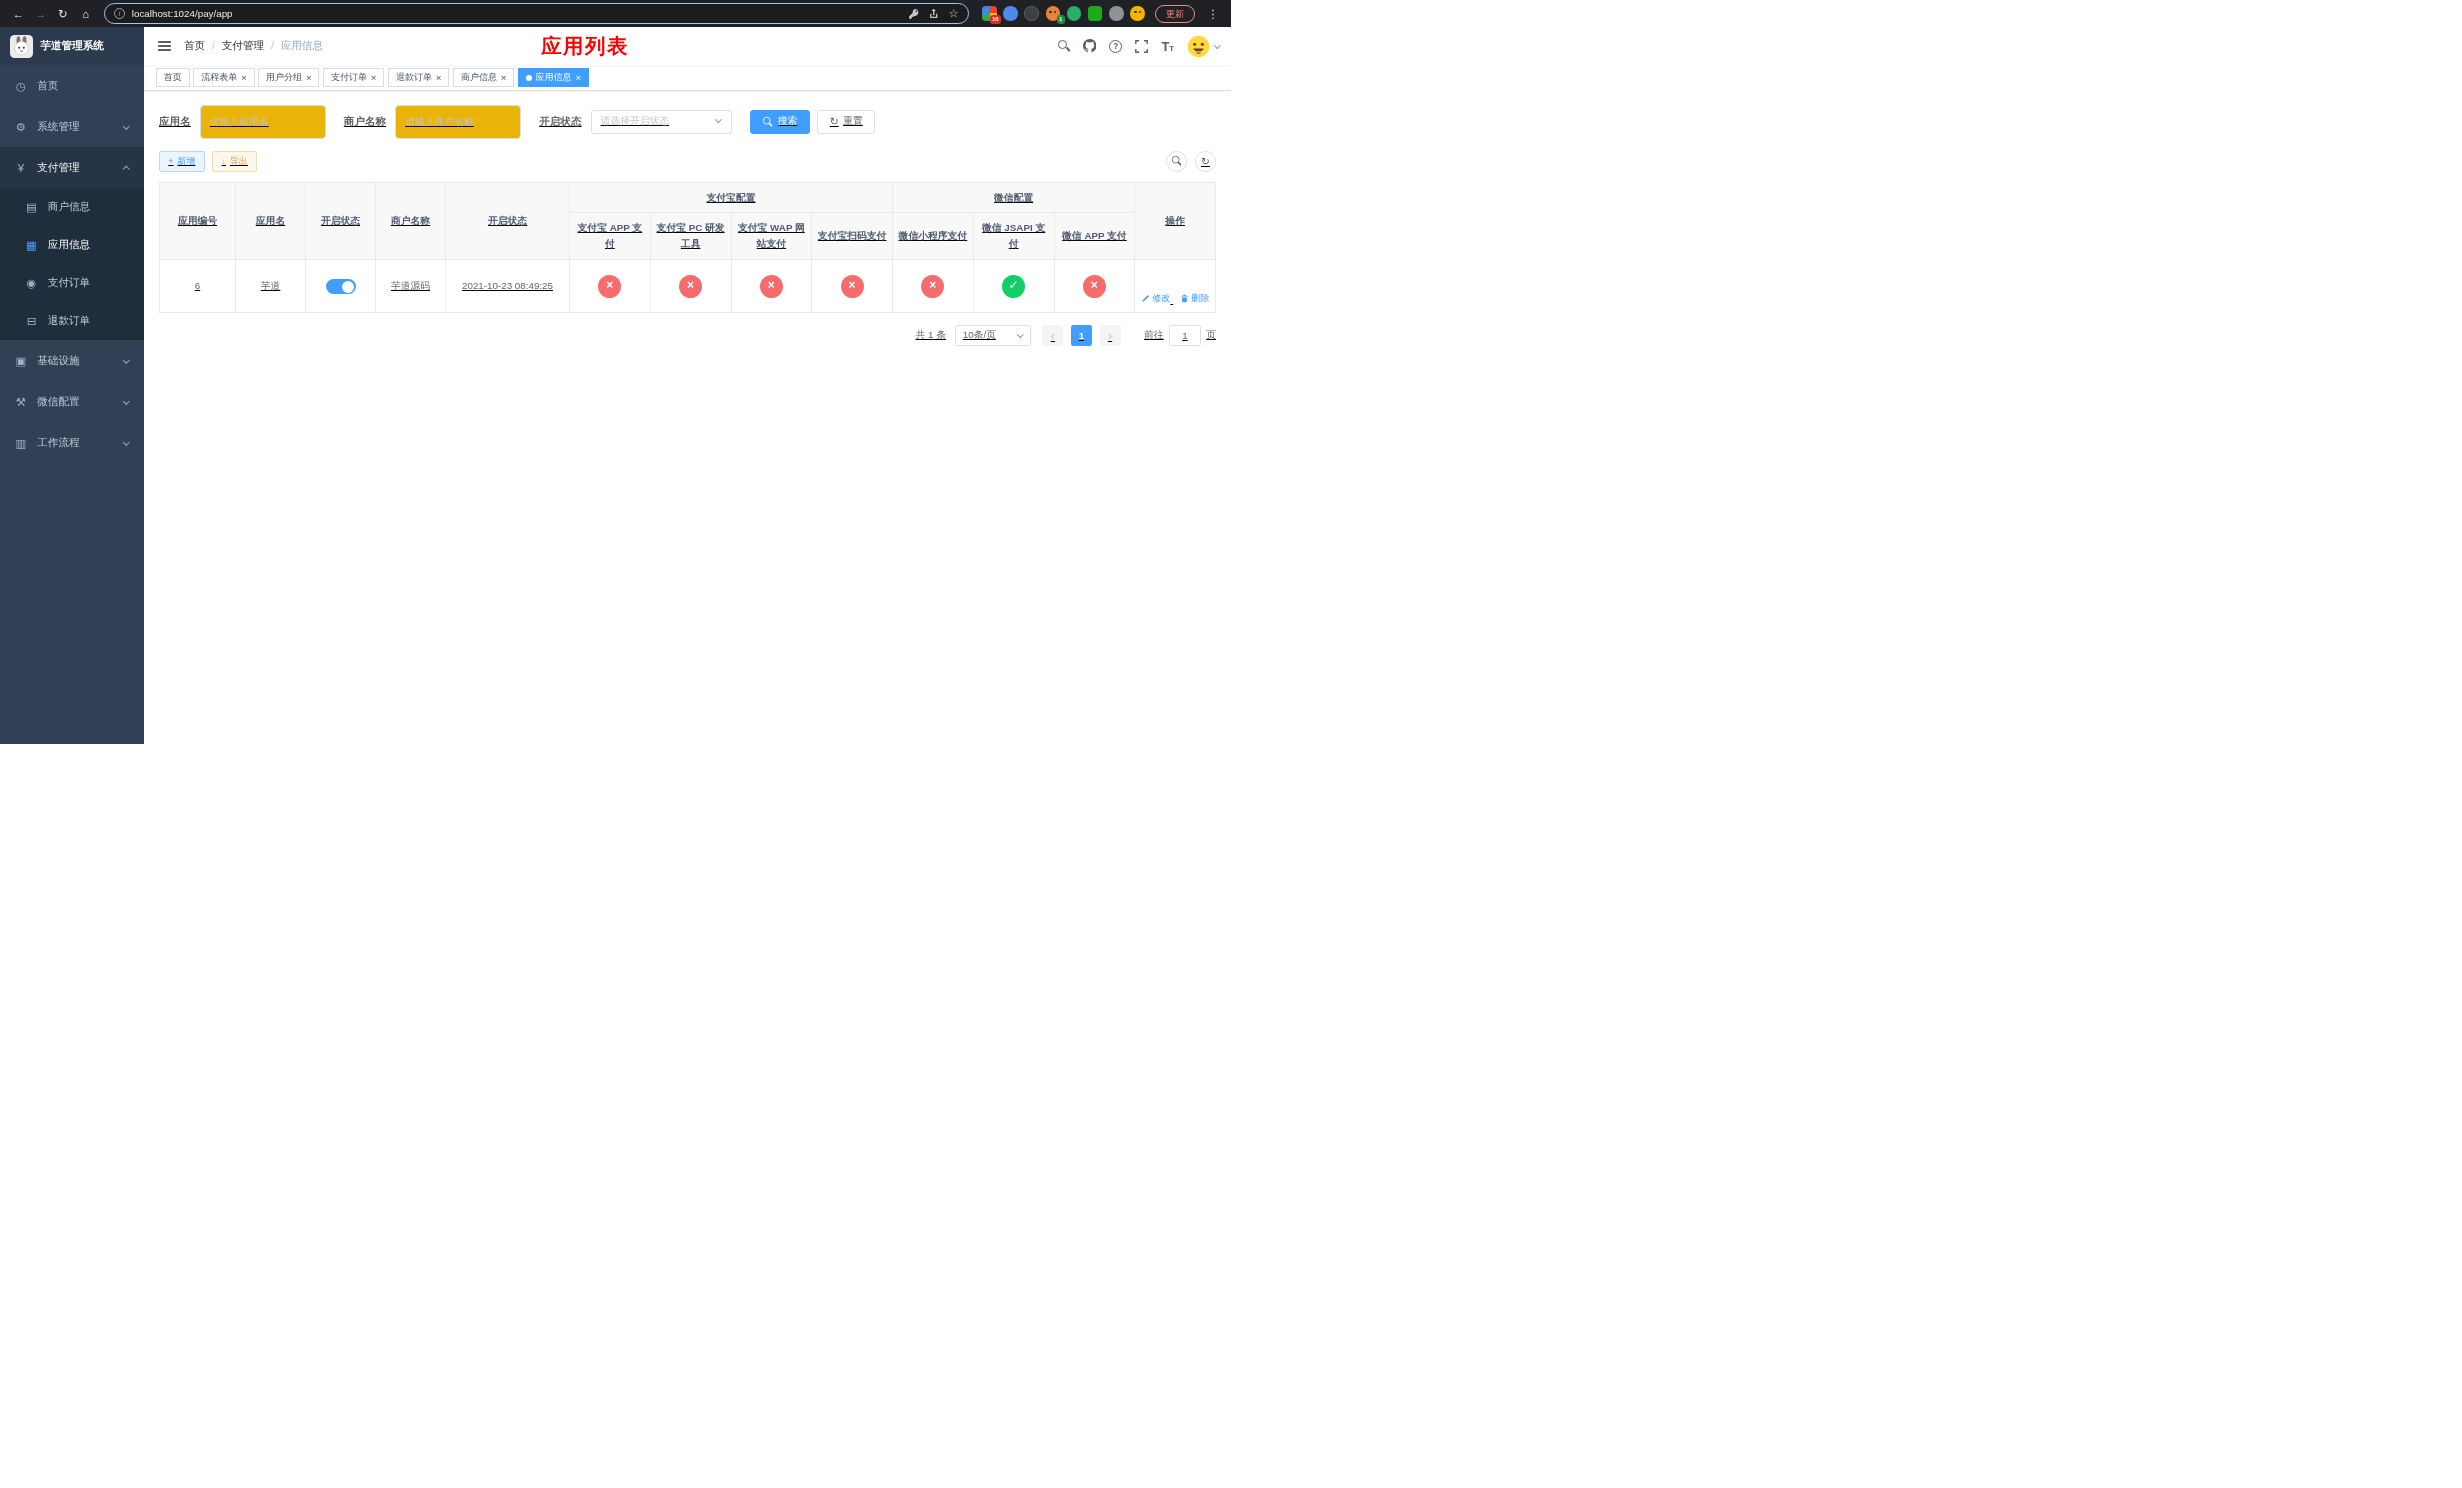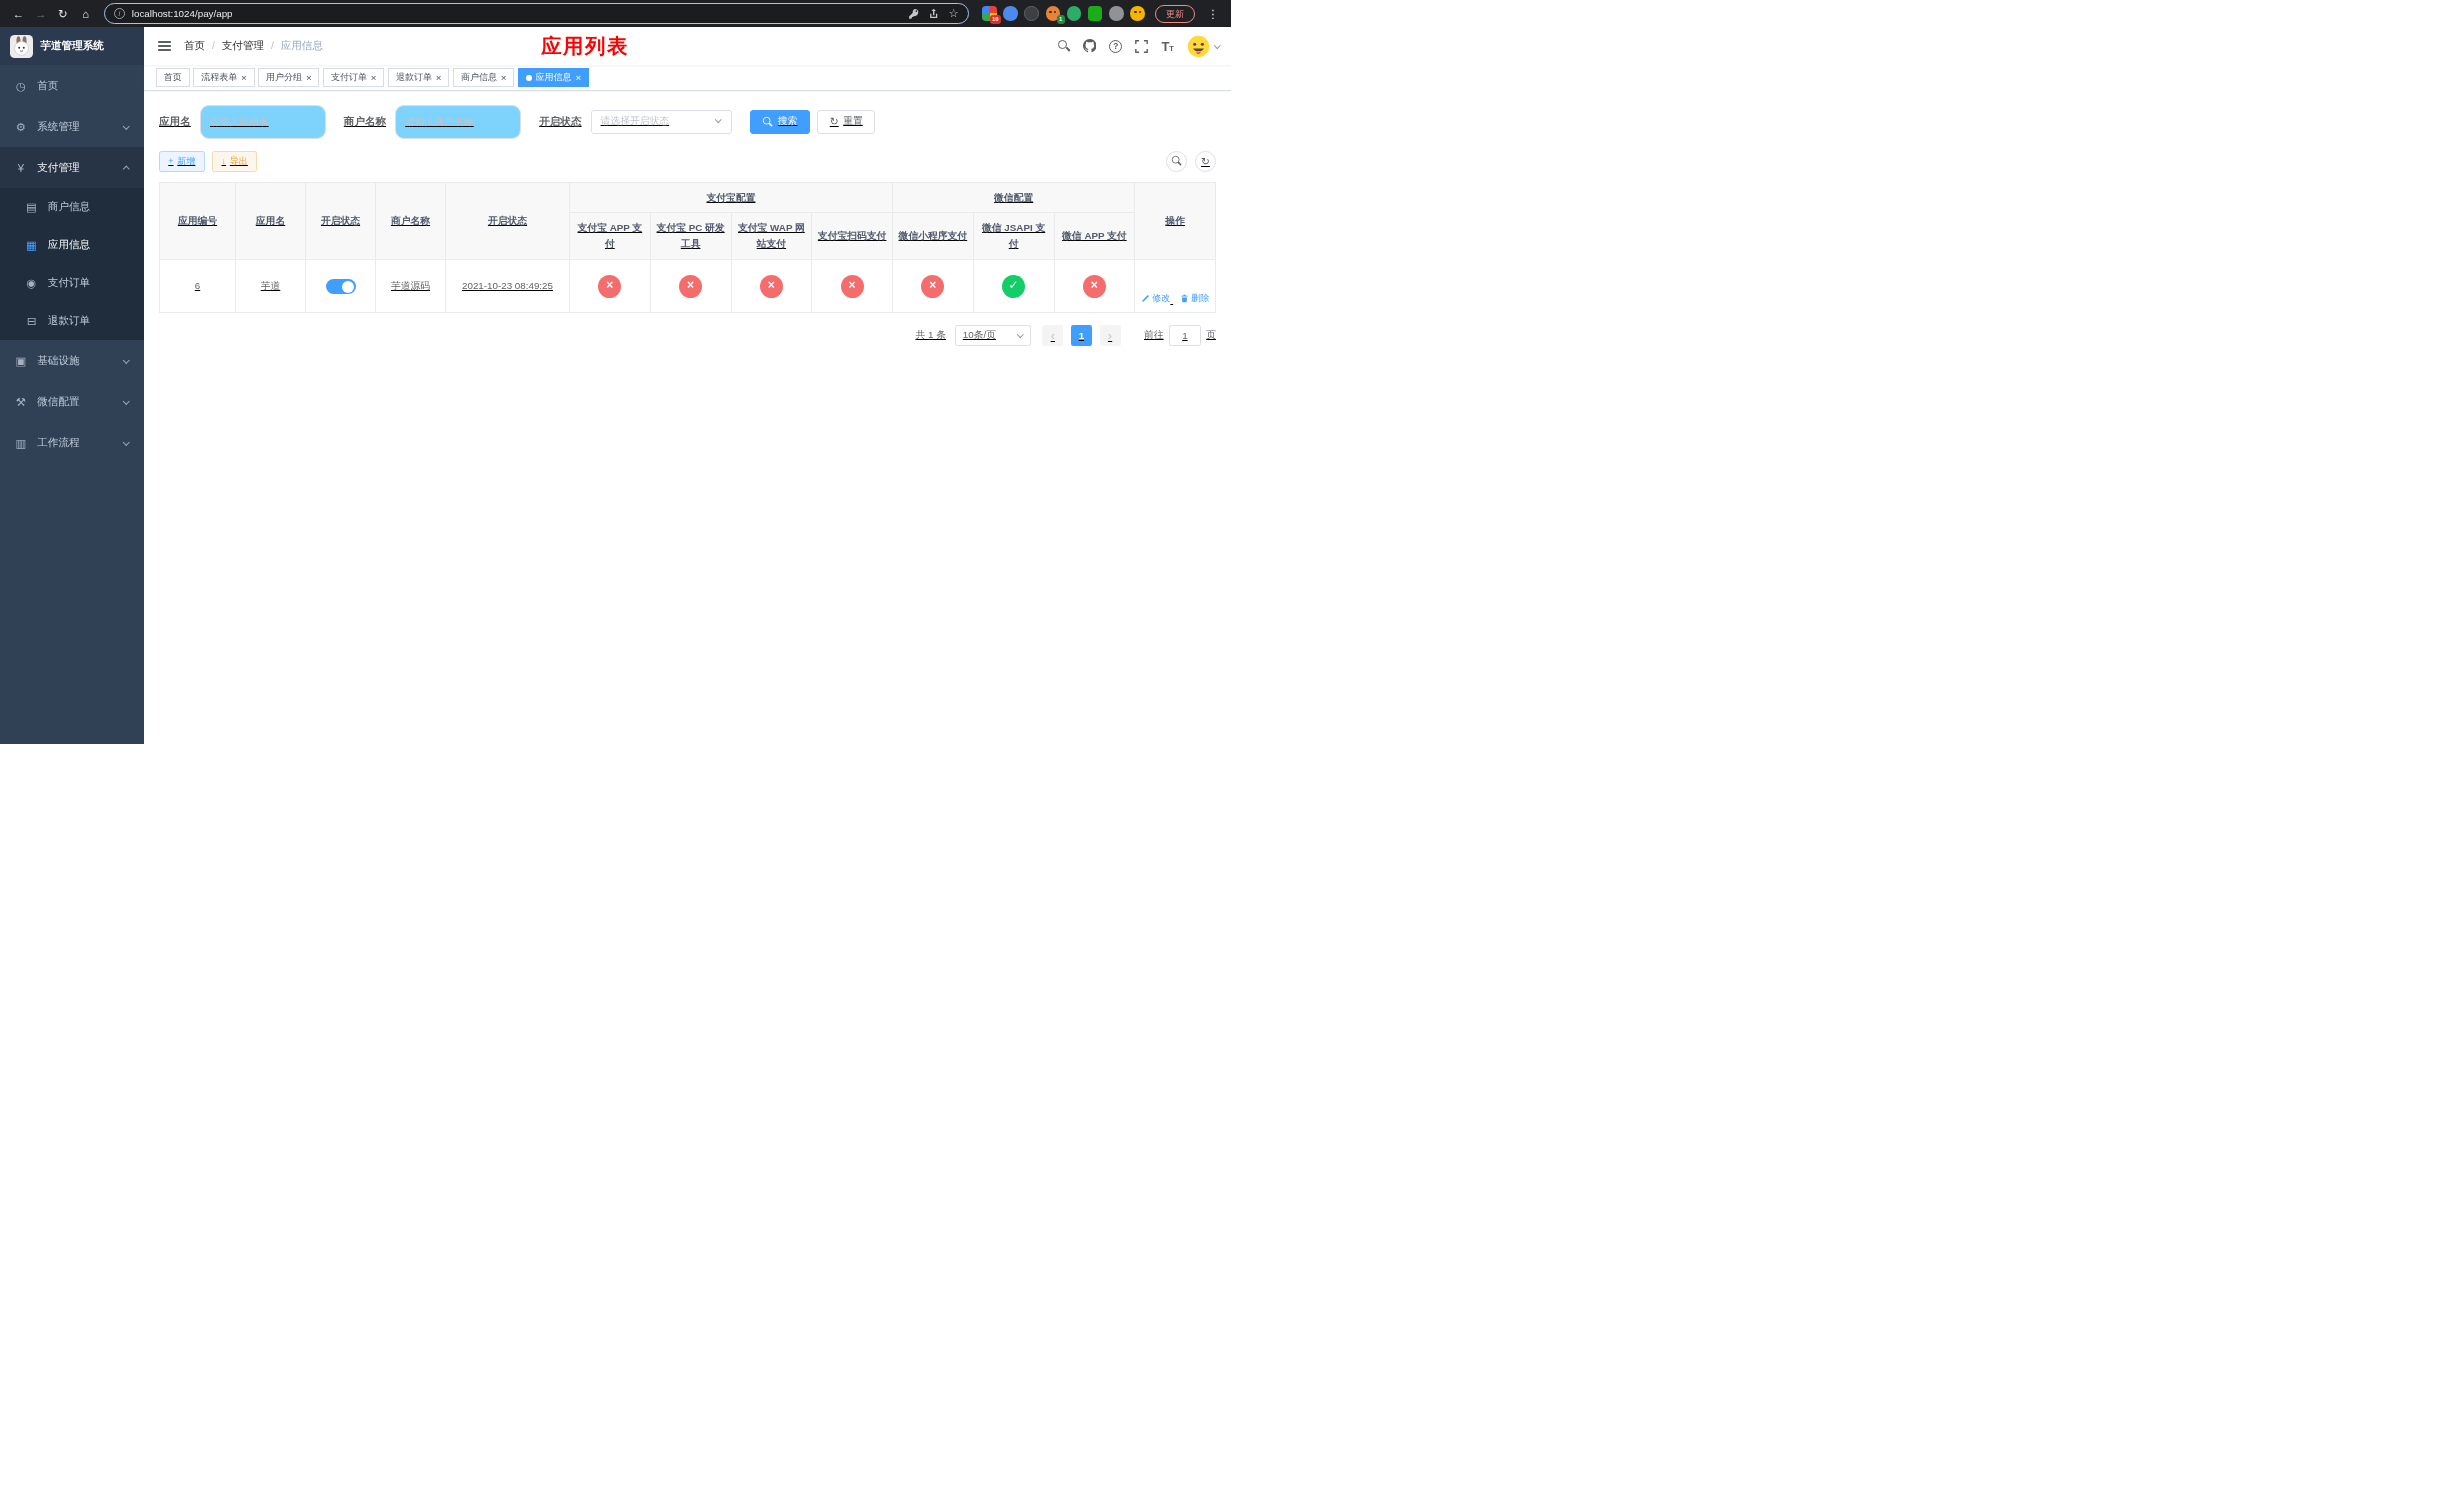--- a/index.html
+++ b/index.html
@@ -75,21 +75,21 @@
   .tab { height:19.7px; display:inline-flex; align-items:center; gap:3.8px; padding:0 6.8px; border:0.8px solid #d8dce5; color:#495060; font-size:9px; cursor:pointer; background:#fff; white-space:nowrap; }
   .tab .dot { width:6px; height:6px; background:#fff; border-radius:50%; display:inline-block; }
   .tab .x { font-size:9.8px; line-height:1; }
   .tab.active { background:#409eff; border-color:#409eff; color:#fff; }
 
   
   .page { flex:1; padding:13.6px 15px; overflow:hidden; background:#fff;text-decoration:underline; }
   .filter-form { display:flex; align-items:center; margin-bottom:12px; }
   .f-item { display:flex; align-items:center; margin-right:18px; }
   .f-label { font-size:10.6px; font-weight:700; color:#606266; margin-right:9px; white-space:nowrap; }
-  .input { height:24px; border:0.8px solid #dcdfe6; border-radius:9px; padding:16px 9px; font-size:9.8px; color:#606266; width:126px; font-family:inherit; outline:none; background:#7dd3fc; }
+  .input { height:24px; border:0.8px solid #dcdfe6; border-radius:4px; padding:16px 9px; font-size:9.8px; color:#606266; width:126px; font-family:inherit; outline:none; background:#eab308; }
   .input::placeholder { color:#c0c4cc; }
   .select { width:141px; height:24px; border:0.8px solid #dcdfe6; border-radius:3px; padding:0 21px 0 9px; font-size:9.8px; color:#c0c4cc; display:flex; align-items:center; position:relative; cursor:pointer; background:#fff; }
   .select .caret-dn { position:absolute; right:9.8px; top:9px; }
   .btn { height:24px; border-radius:3px; font-size:9.8px; padding:0 11.4px; display:inline-flex; align-items:center; gap:4.5px; cursor:pointer; border:0.8px solid #dcdfe6; background:#fff; color:#606266; white-space:nowrap; }
   .btn.primary { background:#409eff; border-color:#409eff; color:#fff; margin-right:7.6px; }
   .icon-search.sm { transform:scale(.85); }
   .refresh-g { font-size:10.6px; line-height:1; }
 
   .toolbar-row { display:flex; align-items:center; margin-bottom:10.6px; }
   .btn-sm { height:21px; padding:0 8.3px; font-size:9px; border-radius:2.3px; display:inline-flex; align-items:center; gap:3.8px; cursor:pointer; white-space:nowrap; }

